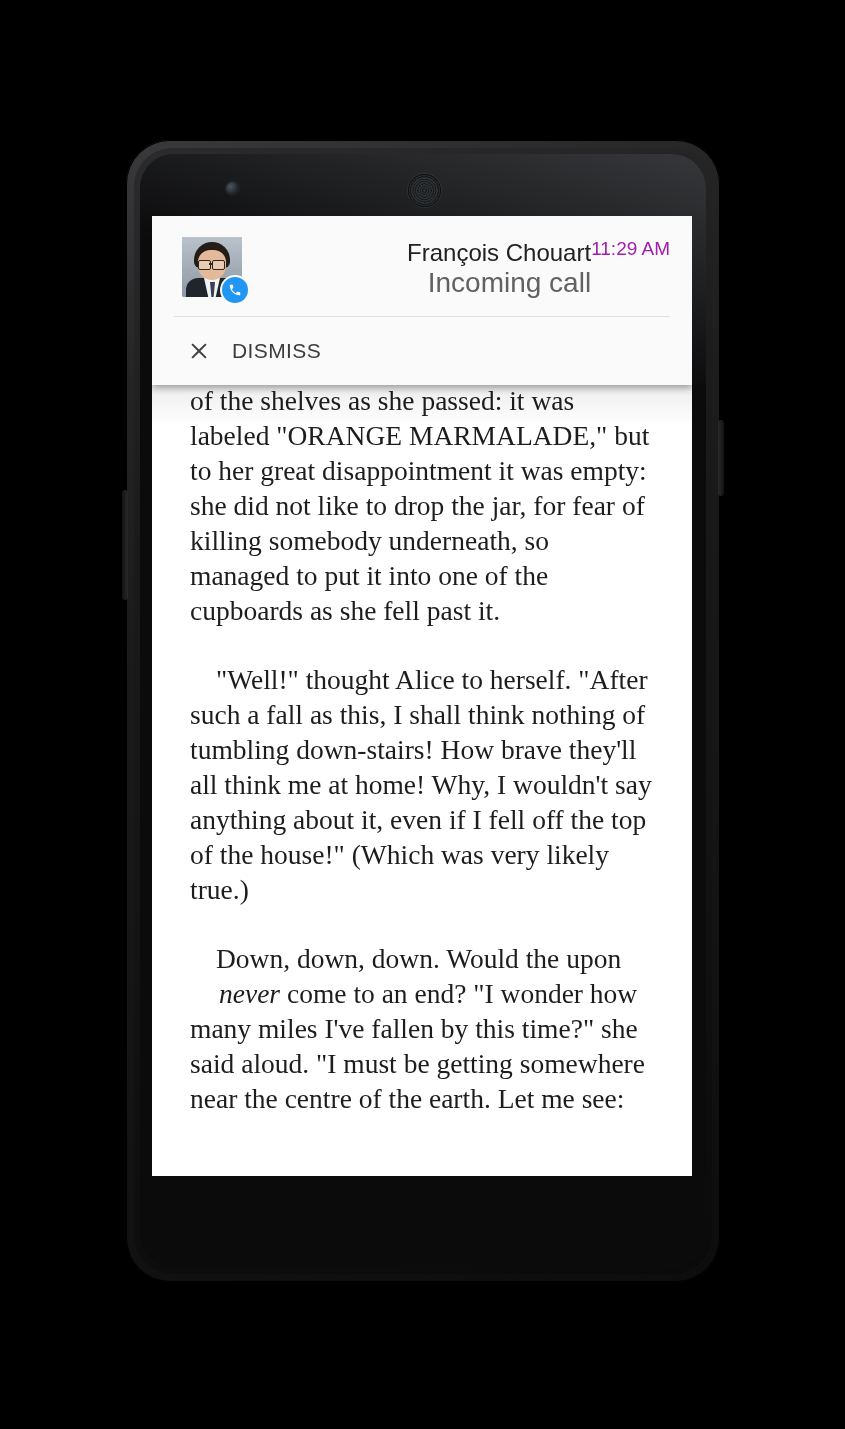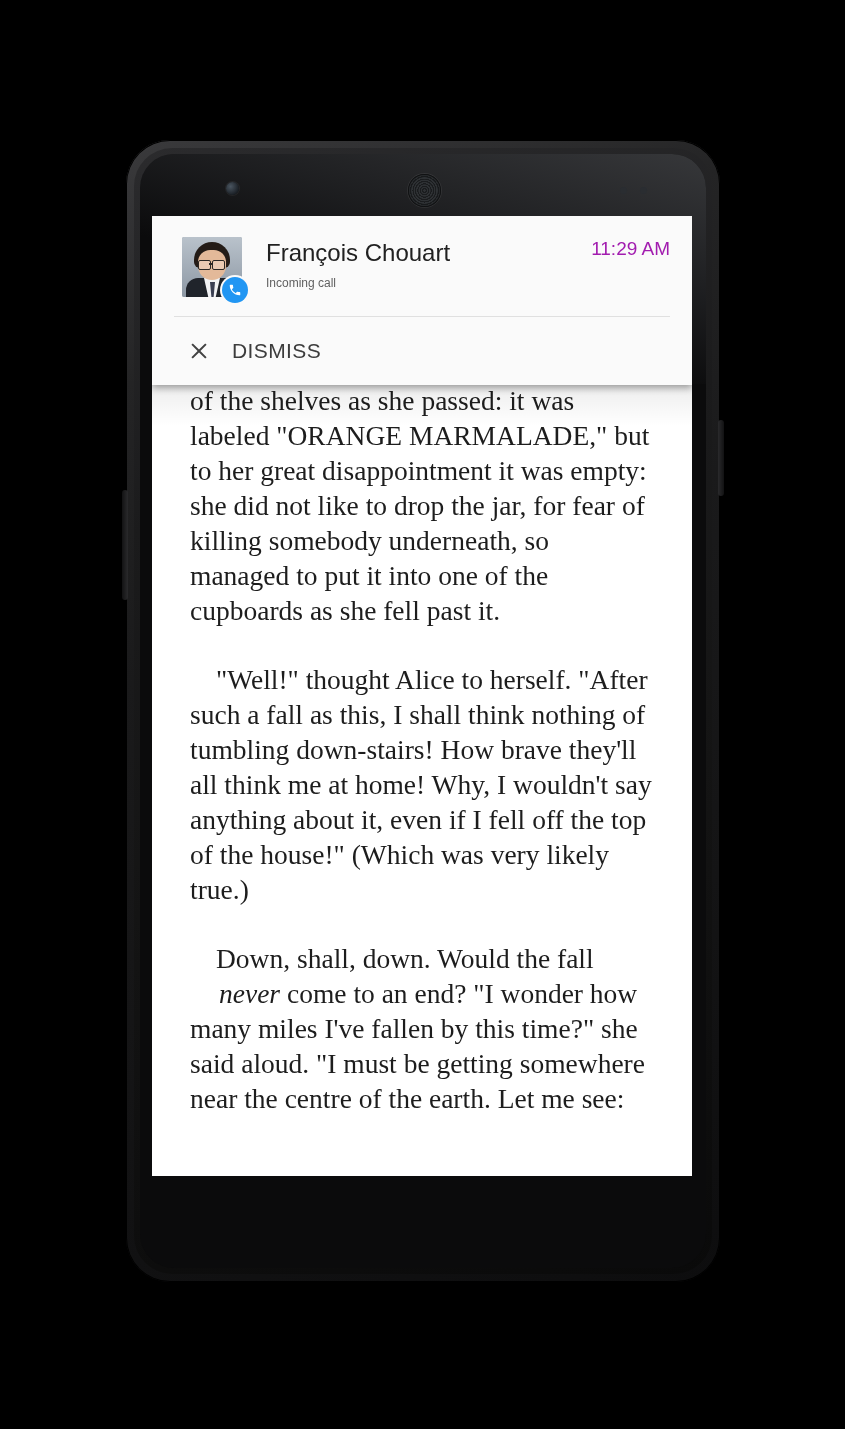--- a/index.html
+++ b/index.html
@@ -217,33 +217,34 @@
     align-items: center;
     justify-content: center;
     box-shadow: 0 0 0 2px #fafafa;
   }
   .badge-call svg { width: 14px; height: 14px; fill: #ffffff; }
 
   .hu-text {
     flex: 1 1 auto;
     padding-left: 24px;
     min-width: 0;
+    text-align: right;
   }
   .hu-title {
     font-family: "Liberation Sans", sans-serif;
     font-size: 24px;
     color: #212121;
     line-height: 28px;
     white-space: nowrap;
     overflow: hidden;
     text-overflow: ellipsis;
   }
   .hu-sub {
     font-family: "Liberation Sans", sans-serif;
-    font-size: 12px;
+    font-size: 28px;
     color: #616161;
     line-height: 26px;
     margin-top: 3px;
   }
   .hu-time {
     font-family: "Liberation Sans", sans-serif;
     font-size: 19px;
     color: #a21caf;
     flex: 0 0 auto;
     align-self: flex-start;
@@ -300,21 +301,21 @@
   </div>
   <div class="side-button"></div>
   <div class="side-button-2"></div>
 </div>
 
 <div class="screen">
 
   <div class="book-page">
     <p>upon pegs. She took down a jar from one of the shelves as she passed: it was labeled "ORANGE MARMALADE," but to her great disappointment it was empty: she did not like to drop the jar, for fear of killing somebody underneath, so managed to put it into one of the cupboards as she fell past it.</p>
     <p class="indent">"Well!" thought Alice to herself. "After such a fall as this, I shall think nothing of tumbling down-stairs! How brave they'll all think me at home! Why, I wouldn't say anything about it, even if I fell off the top of the house!" (Which was very likely true.)</p>
-    <p class="indent"><span>Down, shall, down. Would the fall </span><em>never</em><span> come to an end? "I wonder how many miles I've fallen by this time?" she said aloud. "I must be getting somewhere near the centre of the earth. Let me see:</span></p>
+    <p class="indent"><span>Down, down, down. Would the upon </span><em>never</em><span> come to an end? "I wonder how many miles I've fallen by this time?" she said aloud. "I must be getting somewhere near the centre of the earth. Let me see:</span></p>
   </div>
 
   <div class="page-scrim"></div>
 
   <div class="heads-up">
     <div class="hu-main">
 
       <div class="avatar-wrap">
         <div class="avatar">
           <div class="av-bg"></div>

